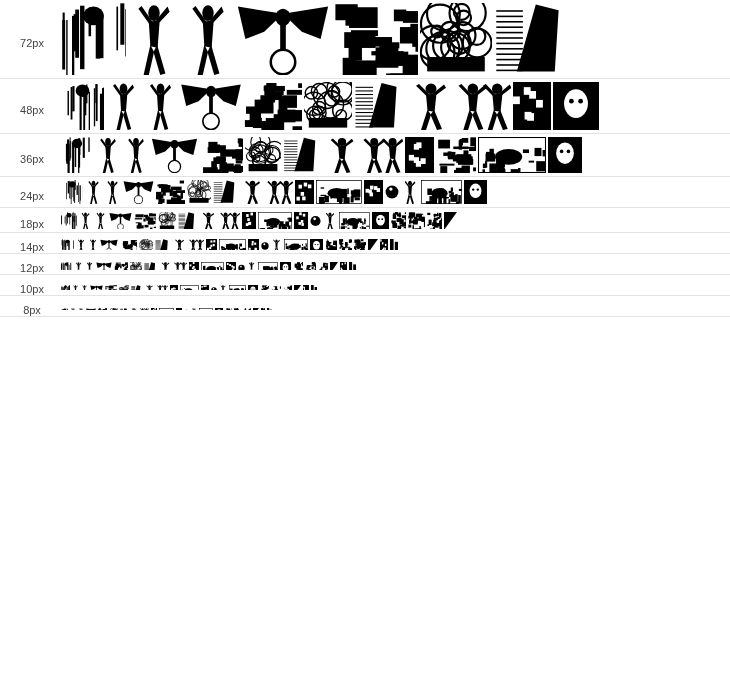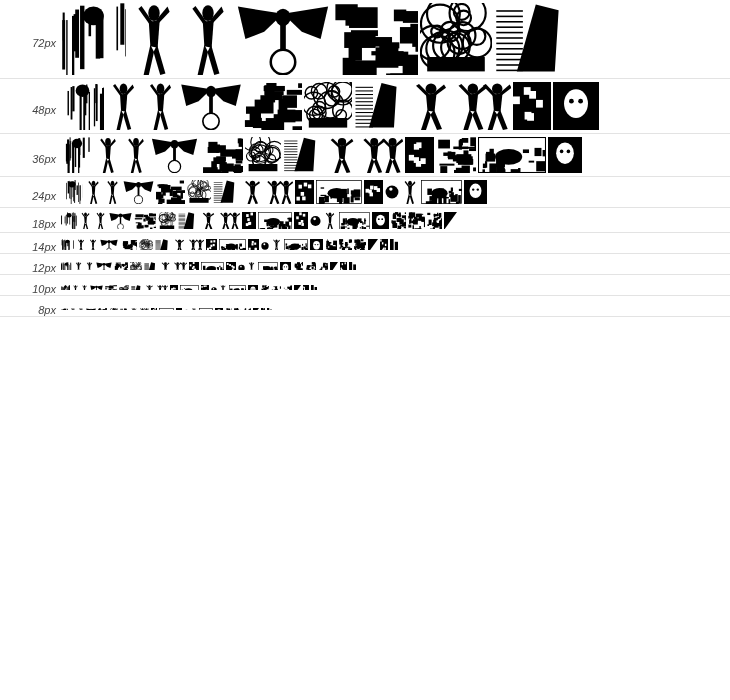--- a/index.html
+++ b/index.html
@@ -18,26 +18,25 @@
     width: 730px;
     border-collapse: collapse;
     table-layout: fixed;
   }
   .size-row {
     border-bottom: 1px solid #e3e3e3;
   }
   .size-label-cell {
     width: 48px;
     vertical-align: middle;
-    text-align: right;
+    text-align: center;
     padding: 8px 4px 0 8px;
     font-size: 11px;
     color: #444444;
     white-space: nowrap;
-    font-style: italic;
   }
   .glyph-cell {
     vertical-align: middle;
     padding: 3px 0 3px 0;
     overflow: hidden;
     white-space: nowrap;
   }
   .glyph-strip {
     display: block;
     position: relative;

